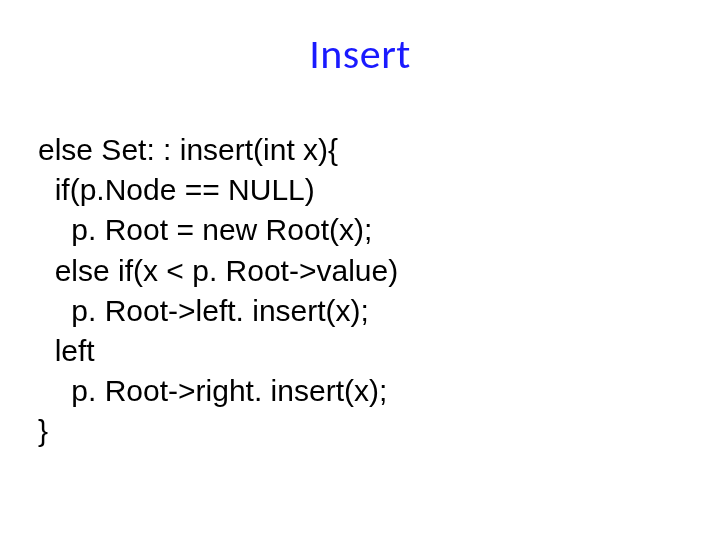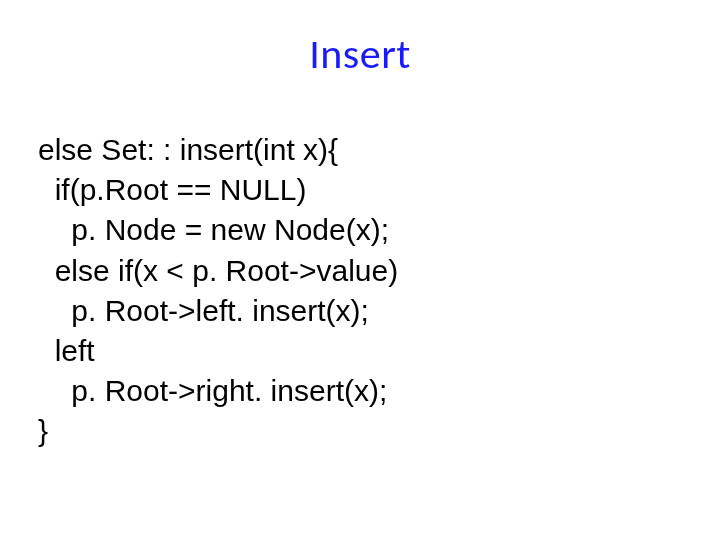--- a/index.html
+++ b/index.html
@@ -39,20 +39,20 @@
     line-height: 1.34;
     white-space: pre;
   }
 </style>
 </head>
 <body>
 
 <div class="slide">
   <div class="title">Insert</div>
   <div class="code-block"><span>else Set: : insert(int x){</span>
-<span>  if(p.Root == NULL)</span>
-<span>    p. Node = new Node(x);</span>
+<span>  if(p.Node == NULL)</span>
+<span>    p. Root = new Root(x);</span>
 <span>  else if(x &lt; p. Root-&gt;value)</span>
 <span>    p. Root-&gt;left. insert(x);</span>
 <span>  left</span>
 <span>    p. Root-&gt;right. insert(x);</span>
 <span>}</span></div>
 </div>
 
 </body></html>

